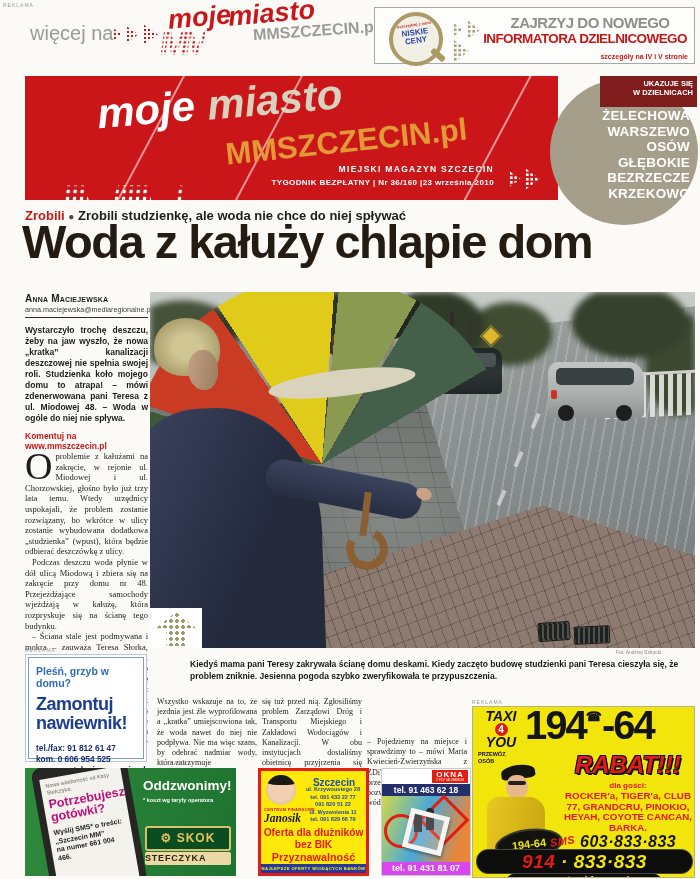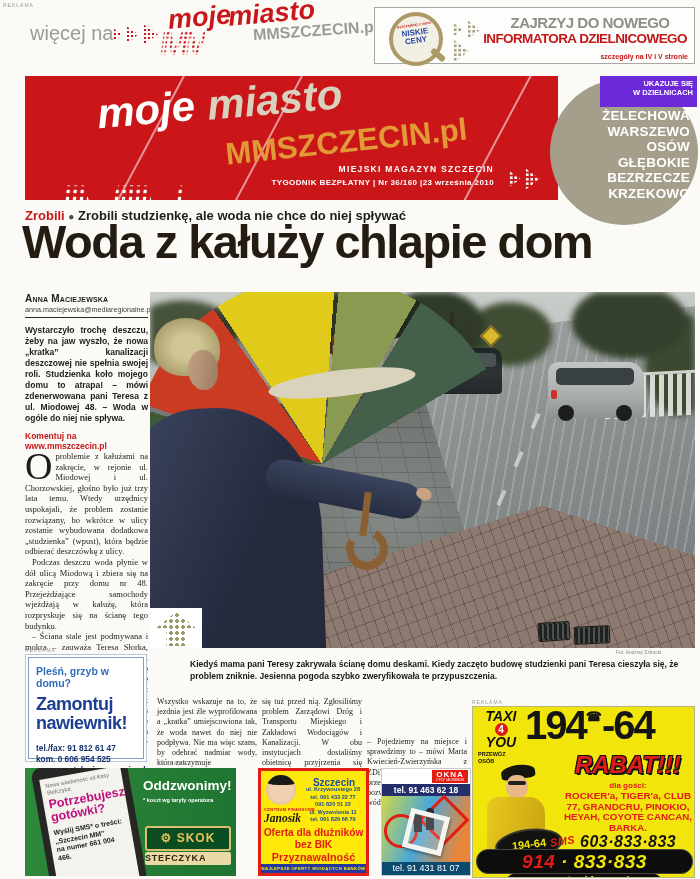--- a/index.html
+++ b/index.html
@@ -40,21 +40,21 @@
   #masthead{left:25px;top:76px;width:533px;height:124px;background:#cb1619;overflow:hidden;}
   .mline{position:absolute;width:1.5px;height:190px;background:rgba(255,255,255,.55);}
   #mh-moje{left:72px;top:10px;font-size:42px;color:#fff;font-weight:700;font-style:italic;transform:rotate(-5deg);}
   #mh-miasto{left:182px;top:0px;font-size:42px;color:#d8d1be;font-weight:700;font-style:italic;transform:rotate(-5deg);}
   #mh-domain{left:200px;top:48px;font-size:31px;color:#e19a36;font-weight:900;transform:rotate(-6deg);white-space:nowrap;}
   #mh-mag{right:64px;top:88px;font-size:8.5px;font-weight:700;color:#fff;letter-spacing:1.3px;text-align:right;}
   #mh-issue{right:64px;top:102px;font-size:8px;font-weight:700;color:#fff;letter-spacing:.4px;text-align:right;}
   #mh-chevs{right:18px;top:92px;}
 
   #district-circle{left:550px;top:79px;width:148px;height:146px;border-radius:50%;background:#a49e8b;}
-  #district-flag{left:600px;top:76px;width:93px;height:28px;background:#6d28d9;color:#fff;font-size:7.5px;font-weight:700;text-align:right;padding:3px 4px 0 0;line-height:9px;}
+  #district-flag{left:600px;top:76px;width:93px;height:28px;background:#7f1d1d;color:#fff;font-size:7.5px;font-weight:700;text-align:right;padding:3px 4px 0 0;line-height:9px;}
   #district-list{left:556px;top:108px;width:134px;text-align:right;color:#fff;font-weight:900;font-size:13.5px;line-height:15.5px;letter-spacing:.2px;}
 
   
   #kicker{left:25px;top:208px;font-size:13px;font-weight:700;color:#1d1d1d;}
   #kicker .loc{color:#c41818;}
   #kicker .bullet{color:#4a4a46;font-size:10px;}
   #headline{left:22px;top:218px;margin:0;font-size:47px;font-weight:900;color:#241c13;letter-spacing:-1.5px;line-height:1;}
 
   
   #leftcol{left:25px;top:293px;width:123px;color:#1c1c1c;}
@@ -196,21 +196,21 @@
   #fx-okna{position:absolute;right:2px;top:1px;width:36px;height:13px;background:#e21d12;color:#fff;text-align:center;}
   #fx-okna .a{display:block;font-size:8px;font-weight:900;line-height:9px;letter-spacing:1px;}
   #fx-okna .b{display:block;font-size:3px;line-height:3.5px;}
   #fx-tel1{position:absolute;left:0;top:15px;width:100%;height:12px;background:#232e6a;color:#fff;font-weight:900;font-size:8.5px;text-align:center;line-height:12px;}
   #fx-mid{position:absolute;left:0;top:27px;width:100%;height:68px;background:linear-gradient(110deg,#cfd84a 0%,#4aa8d8 45%,#e8863a 85%);}
   #fx-circle{position:absolute;left:2px;top:18px;width:28px;height:28px;border:3px solid #e21d12;border-radius:50%;}
   #fx-house{position:absolute;left:44px;top:6px;width:30px;height:30px;border:3px solid #e21d12;transform:rotate(45deg);}
   #fx-p1,#fx-p2{position:absolute;width:8px;height:22px;background:#2c2c30;border-radius:4px 4px 0 0;}
   #fx-p1{left:32px;top:14px;}#fx-p2{left:44px;top:12px;}
   #fx-window{position:absolute;left:24px;top:16px;width:30px;height:30px;border:5px solid #f4f4f0;background:rgba(255,255,255,.15);transform:rotate(14deg);box-shadow:1px 2px 3px rgba(0,0,0,.35);}
-  #fx-tel2{position:absolute;left:0;bottom:0;width:100%;height:13px;background:#0c4a6e;color:#fff;font-weight:400;font-size:9px;text-align:center;line-height:13px;}
+  #fx-tel2{position:absolute;left:0;bottom:0;width:100%;height:13px;background:#d946ef;color:#fff;font-weight:700;font-size:9px;text-align:center;line-height:13px;}
 </style>
 </head>
 <body>
 
 <div id="page">
 
   <div class="abs rek" style="left:3px;top:2px;">REKLAMA</div>
 
   <div class="abs" id="wiecej">więcej na</div>
   <div class="abs" id="ts-chevs">

